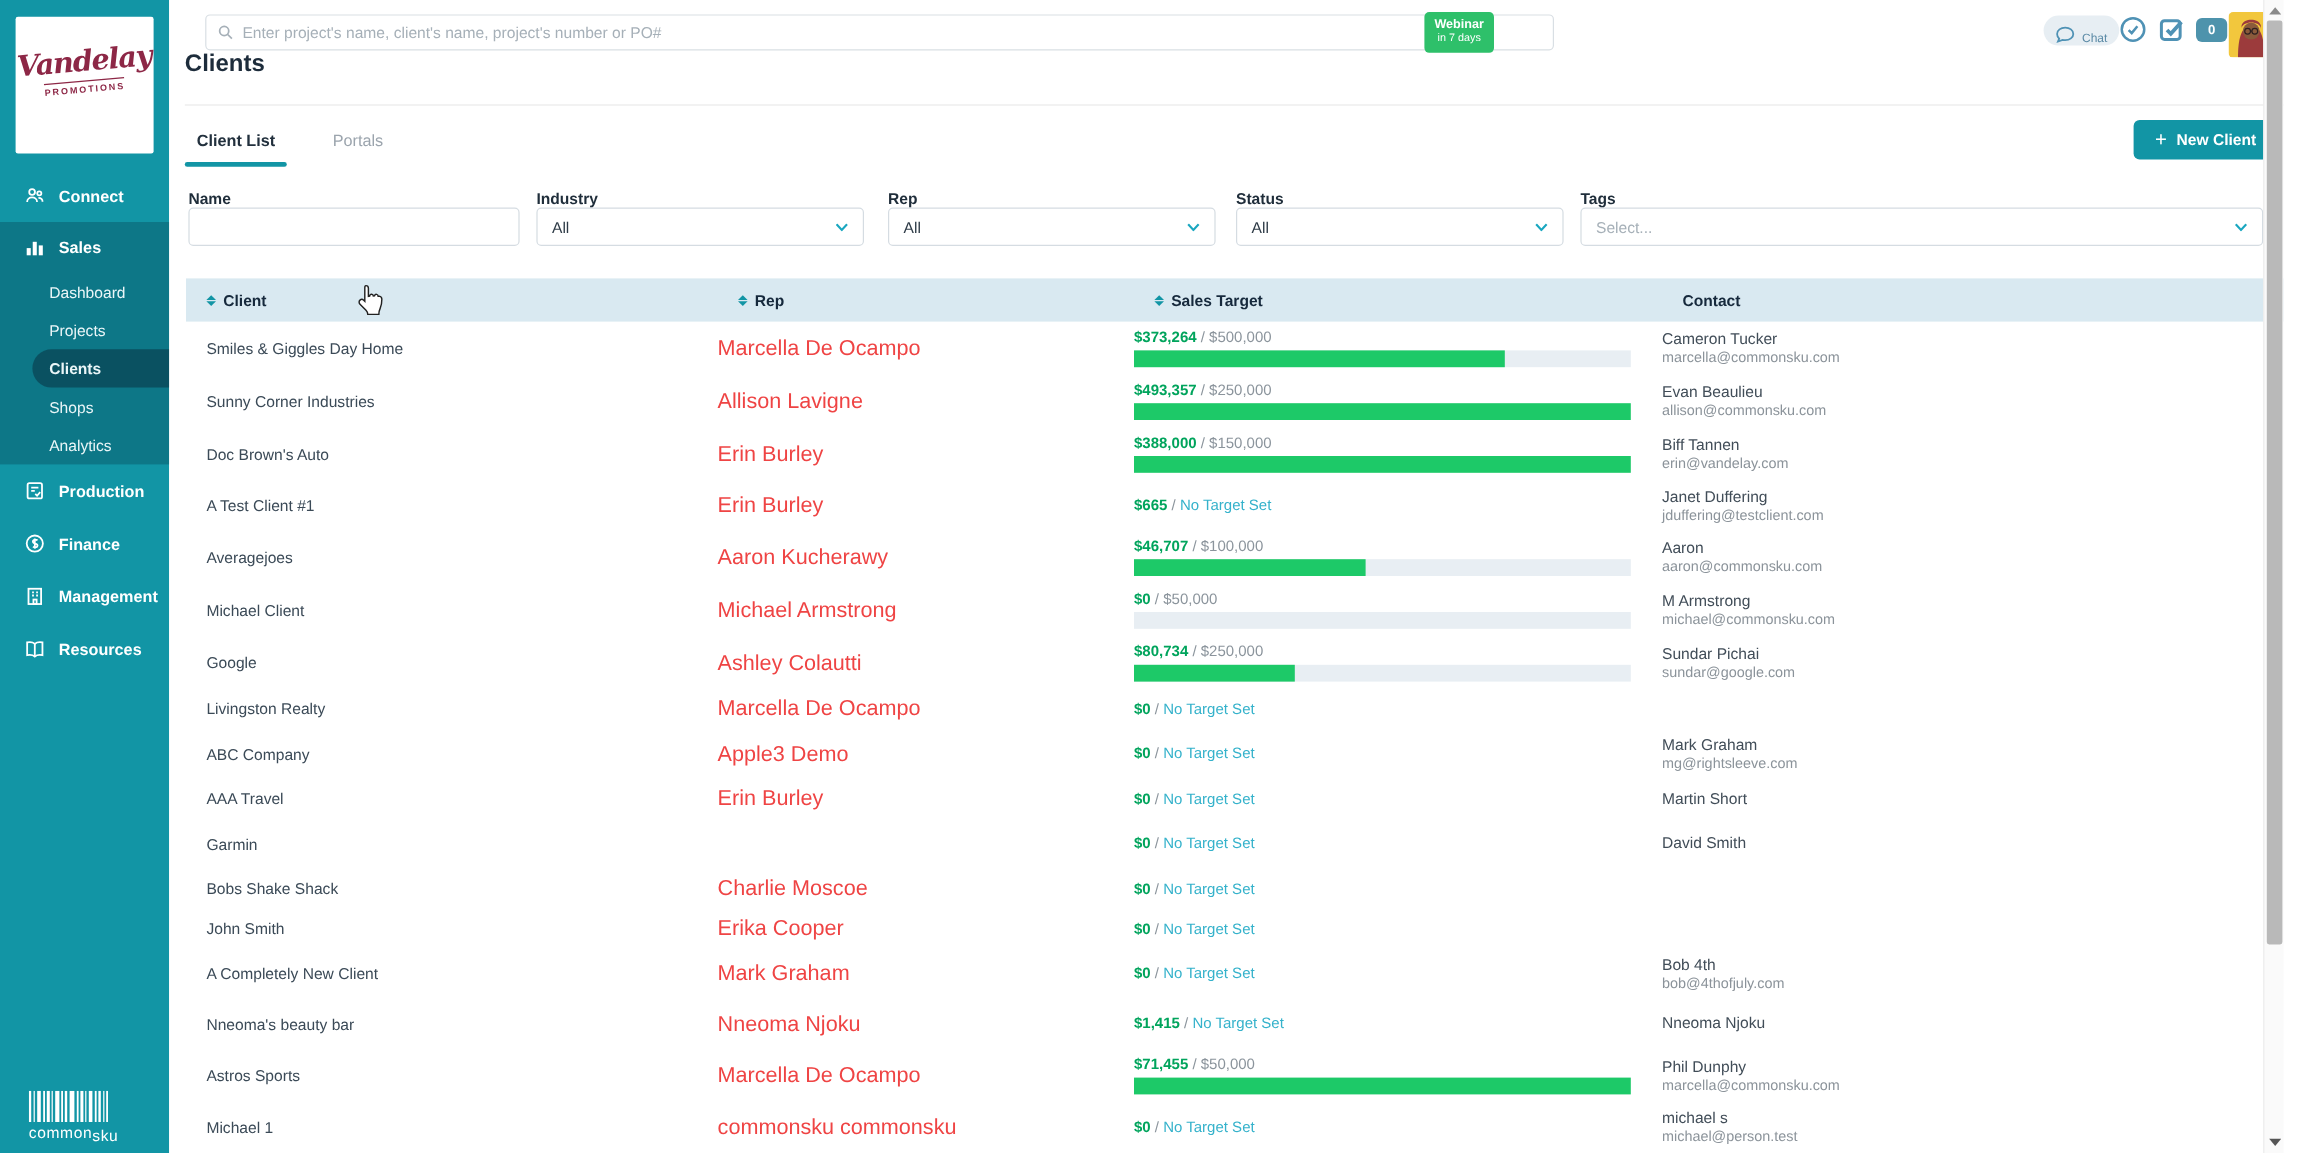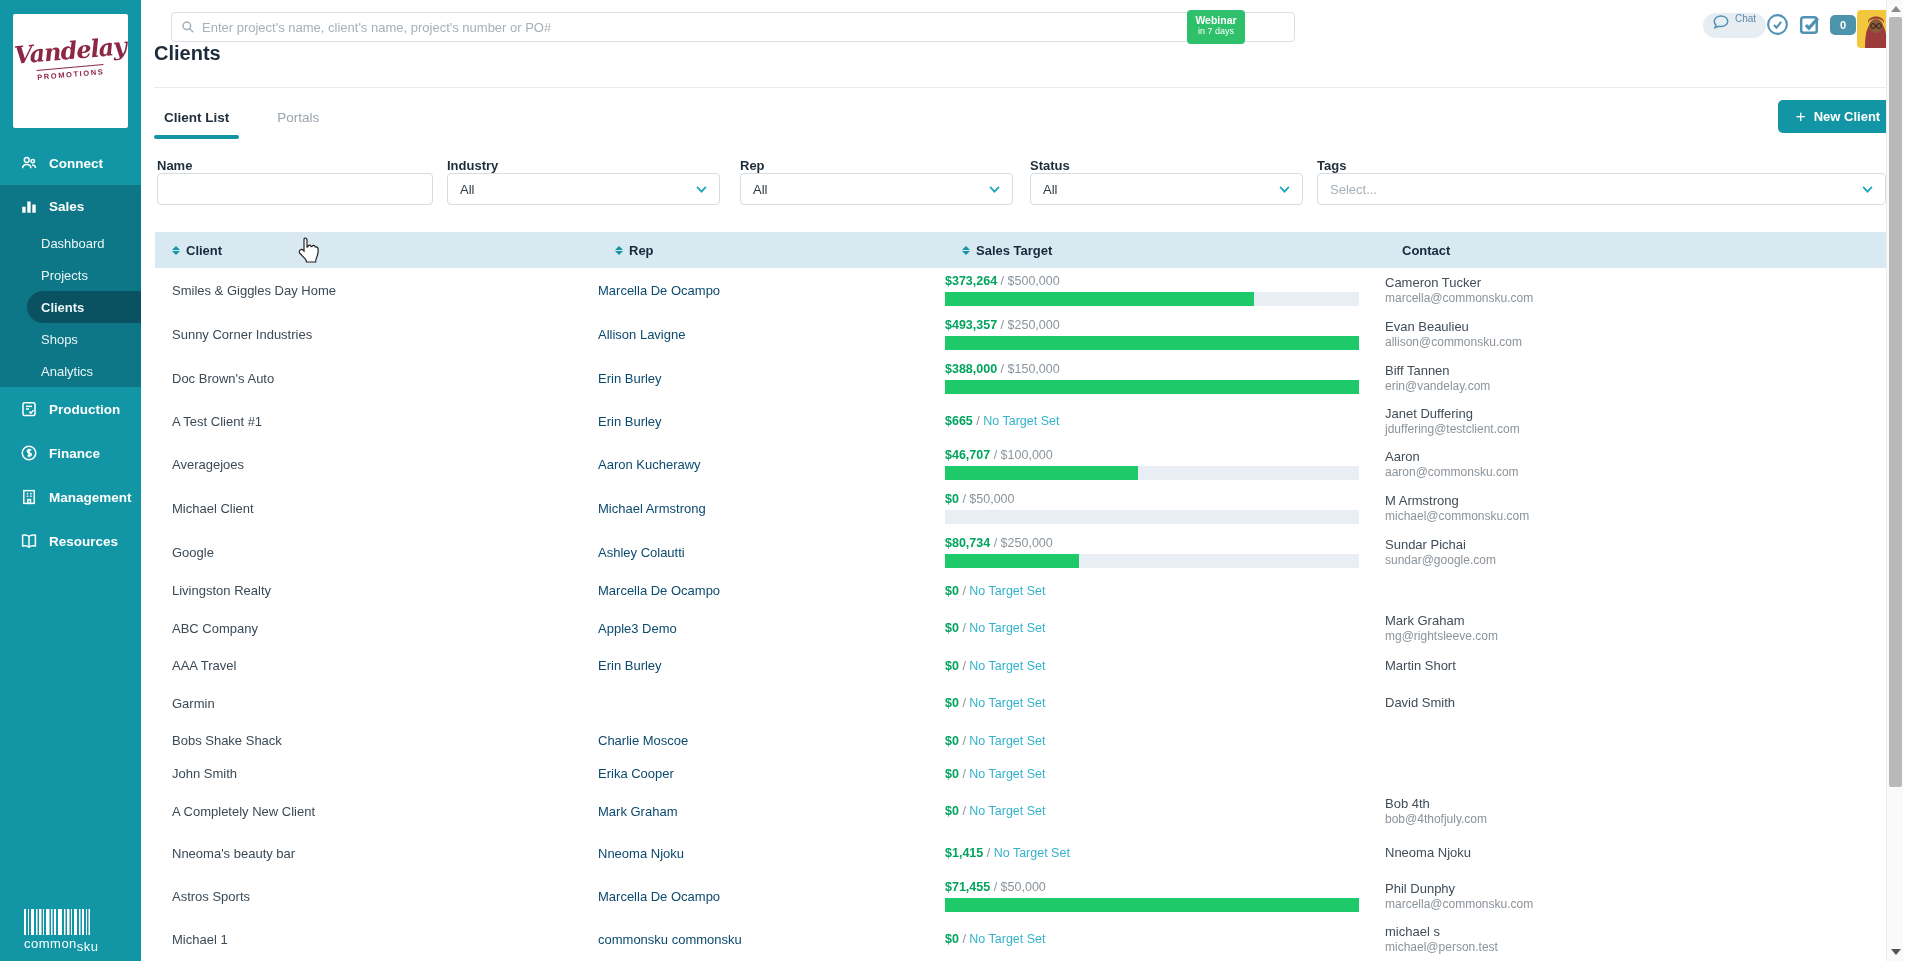--- a/index.html
+++ b/index.html
@@ -36,21 +36,21 @@
   .search-input { width:100%; height:100%; border:1px solid #d9dfe4; border-radius:4px; padding:0 10px 0 30px;
     font-family:"Liberation Sans", sans-serif; font-size:13px; color:#3b4a57; outline:none; }
   .search-input::placeholder { color:#a6b0b8; }
 
   .webinar { position:absolute; left:1046px; top:10px; width:58px; height:34px; background:#2ec06a; border-radius:4px;
     color:#fff; text-align:center; cursor:pointer; padding-top:4px; }
   .webinar .l1 { font-size:10.5px; font-weight:bold; display:block; line-height:12px; }
   .webinar .l2 { font-size:9px; display:block; line-height:11px; }
 
   .chat-pill { position:absolute; left:1562px; top:13px; height:25px; background:#e7eef3; border-radius:13px;
-    display:flex; align-items:flex-start; gap:4px; padding:0 10px 0 8px; cursor:pointer; }
+    display:flex; align-items:flex-end; gap:4px; padding:0 10px 0 8px; cursor:pointer; }
   .chat-pill .lbl { font-size:10px; color:#5b8aa6; }
   .icon-btn { position:absolute; top:12px; cursor:pointer; }
   .count-badge { position:absolute; left:1689px; top:15px; width:26px; height:20px; background:#4e93ac; border-radius:5px;
     color:#fff; font-size:11px; font-weight:bold; text-align:center; line-height:20px; cursor:pointer; }
   .avatar { position:absolute; left:1716px; top:10px; width:38px; height:38px; border-radius:4px; overflow:hidden; cursor:pointer; }
 
   .page-title { position:absolute; left:13px; top:42px; font-size:20px; font-weight:bold; color:#1d2c3b; }
   .title-divider { position:absolute; left:13px; top:87px; right:0; height:1px; background:#eaeaea; }
 
   .tabs { position:absolute; left:13px; top:104px; display:flex; gap:28px; }
@@ -81,21 +81,21 @@
     align-items:center; color:#16293c; font-weight:bold; font-size:13px; }
   .th { display:flex; align-items:center; gap:6px; padding-left:17px; cursor:pointer; }
   .th.nosort { cursor:default; }
   .sort-ico { display:inline-flex; flex-direction:column; gap:1px; }
   .sort-ico i { width:0; height:0; border-left:4px solid transparent; border-right:4px solid transparent; display:block; }
   .sort-ico .up { border-bottom:4px solid #1295a5; }
   .sort-ico .dn { border-top:4px solid #1295a5; }
   .trow { display:grid; grid-template-columns:443px 347px 440px 1fr; align-items:center; cursor:pointer; }
   .trow.h-bar { height:44px; } .trow.h-mid { height:42px; } .trow.h-sm { height:33px; }
   .c-client { padding-left:17px; color:#3b4a57; font-size:13px; }
-  .c-rep { color:#0c4a6e; font-size:13px; }
+  .c-rep { color:#ef4444; font-size:18px; }
   .c-sales { font-size:12.5px; }
   .sales-line .val { color:#00a45c; font-weight:bold; }
   .sales-line .sep { color:#8b949c; }
   .sales-line .tgt { color:#8b949c; }
   .sales-line .tgt.none { color:#35b2cb; }
   .bar-track { width:414px; height:14px; background:#e8eef3; margin-top:4px; }
   .bar-fill { height:14px; background:#1dc968; }
   .c-contact .cname { color:#414d58; font-size:13px; line-height:16px; }
   .c-contact .cemail { color:#8b939a; font-size:12px; line-height:15px; }
 

